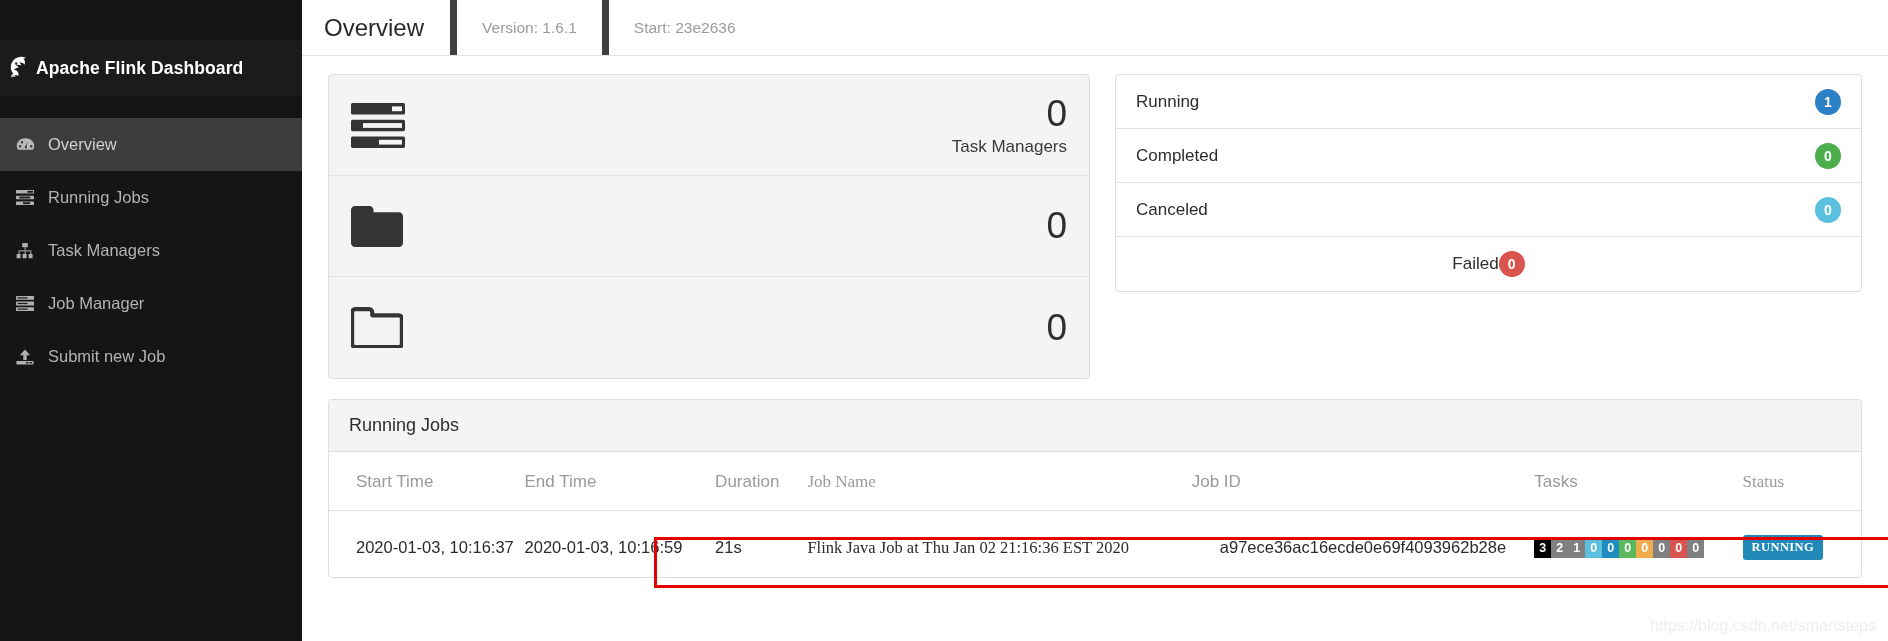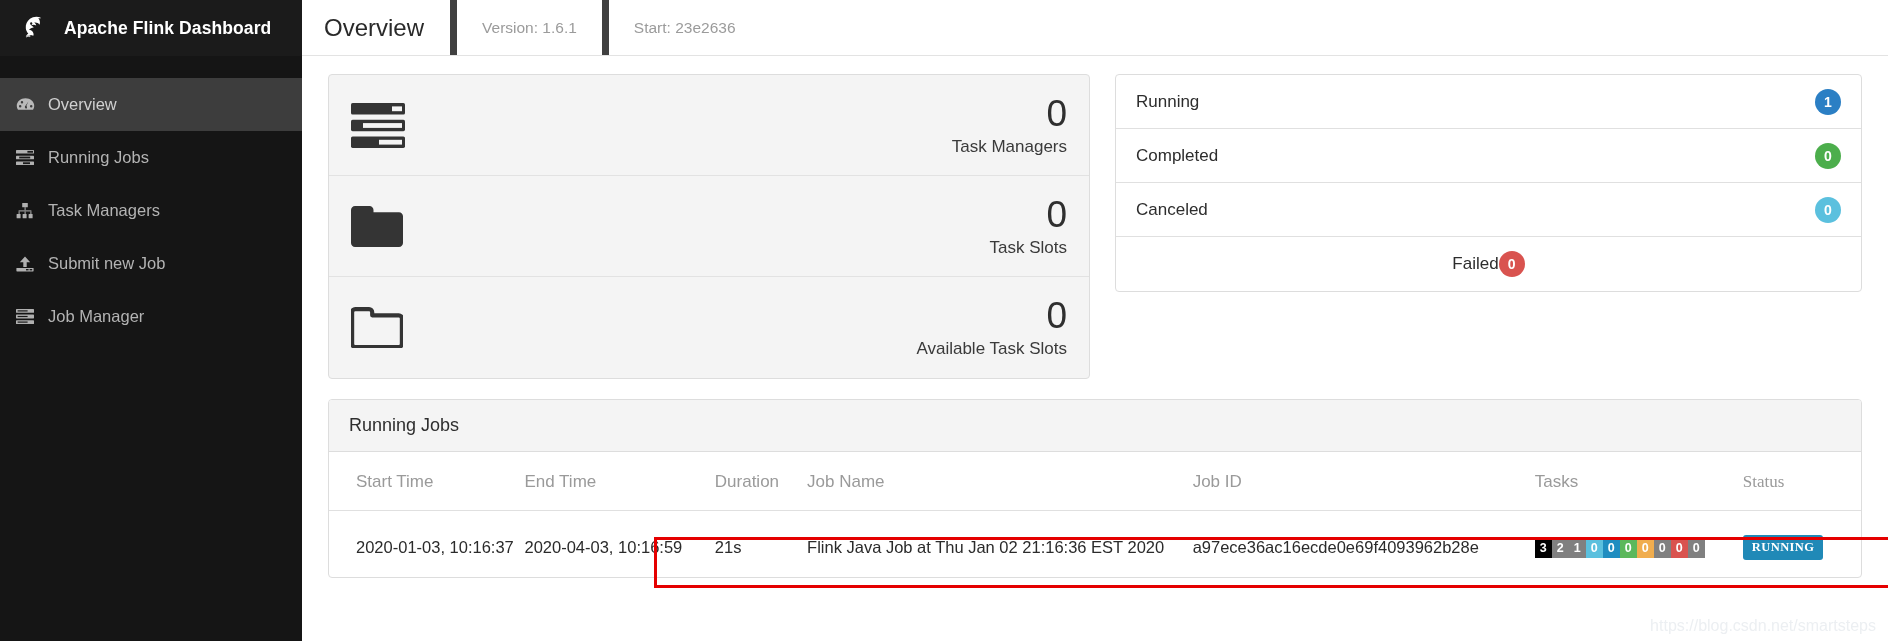--- a/index.html
+++ b/index.html
@@ -15,22 +15,22 @@
   
   #sidebar {
     width: 302px; min-width: 302px; height: 641px;
     background: #151515;
     position: relative;
   }
   .sb-header {
     height: 56px;
     background: #1b1b1b;
     display: flex; align-items: center;
-    padding-left: 17px;
-    gap: 13px;
+    padding-left: 2px;
+    margin-top: 40px;
   }
   .sb-logo {
     width: 34px; height: 34px;
     display: flex; align-items: center; justify-content: center;
   }
   .sb-title {
     color: #ffffff;
     font-size: 17.5px;
     font-weight: bold;
     letter-spacing: .1px;
@@ -153,22 +153,22 @@
   .tbl td {
     font-size: 16.5px;
     color: #2b2b2b;
     padding: 24px 0 17px 0;
     white-space: nowrap;
   }
   .tbl thead tr { border-bottom: 1px solid #e0e0e0; }
   .c-start { width: 196px; padding-left: 27px !important; }
   .c-end   { width: 192px; }
   .c-dur   { width: 56px; }
-  .c-name  { width: 415px; padding-left: 28px !important; }
-  .c-id    { width: 345px; }
+  .c-name  { width: 415px; padding-left: 28px !important; font-family: Liberation Serif, serif; }
+  .c-id    { width: 345px; text-align: center; }
   .c-tasks { width: 210px; }
   .c-status{ width: 120px; font-family: Liberation Serif, serif; }
 
   .task-bar { display: inline-flex; }
   .task-cell {
     min-width: 17px; height: 19px;
     display: flex; align-items: center; justify-content: center;
     color: #ffffff;
     font-size: 12.5px;
     font-weight: bold;
@@ -264,44 +264,44 @@
             <rect x="0.6" y="11" width="4" height="4.2" rx="0.5"></rect>
             <rect x="6.6" y="11" width="4" height="4.2" rx="0.5"></rect>
             <rect x="12.6" y="11" width="4" height="4.2" rx="0.5"></rect>
           </svg>
         </span>
         <span class="sb-label">Task Managers</span>
       </div>
 
       <div class="sb-item">
         <span class="ico">
-          <svg width="18" height="16" viewBox="0 0 18 16" fill="#b0b0b0">
-            <path d="M9 0.4L14.2 6.3H10.7V11H7.3V6.3H3.8z"></path>
-            <rect x="0.4" y="12" width="17.2" height="3.4" rx="0.6"></rect>
-            <rect x="10" y="13" width="2.6" height="1.4" fill="#1a1a1a"></rect>
-            <rect x="13.6" y="13" width="2.6" height="1.4" fill="#1a1a1a"></rect>
-          </svg>
-        </span>
-        <span class="sb-label">Submit new Job</span>
-      </div>
-
-      <div class="sb-item">
-        <span class="ico">
           <svg width="18" height="15" viewBox="0 0 18 15" fill="#b0b0b0">
             <rect x="0" y="0" width="18" height="3.8" rx="0.6"></rect>
             <rect x="1.6" y="1.3" width="10" height="1.2" fill="#1a1a1a"></rect>
             <rect x="0" y="5.6" width="18" height="3.8" rx="0.6"></rect>
             <rect x="1.6" y="6.9" width="10" height="1.2" fill="#1a1a1a"></rect>
             <rect x="0" y="11.2" width="18" height="3.8" rx="0.6"></rect>
             <rect x="1.6" y="12.5" width="10" height="1.2" fill="#1a1a1a"></rect>
           </svg>
         </span>
         <span class="sb-label">Job Manager</span>
       </div>
 
+      <div class="sb-item">
+        <span class="ico">
+          <svg width="18" height="16" viewBox="0 0 18 16" fill="#b0b0b0">
+            <path d="M9 0.4L14.2 6.3H10.7V11H7.3V6.3H3.8z"></path>
+            <rect x="0.4" y="12" width="17.2" height="3.4" rx="0.6"></rect>
+            <rect x="10" y="13" width="2.6" height="1.4" fill="#1a1a1a"></rect>
+            <rect x="13.6" y="13" width="2.6" height="1.4" fill="#1a1a1a"></rect>
+          </svg>
+        </span>
+        <span class="sb-label">Submit new Job</span>
+      </div>
+
     </nav>
   </div>
 
   <div id="main">
 
     <div class="topbar">
       <div class="page-title">Overview</div>
       <div class="meta">Version: 1.6.1</div>
       <div class="meta">Start: 23e2636</div>
     </div>
@@ -330,33 +330,31 @@
           </div>
 
           <div class="stat-row">
             <div class="stat-icon">
               <svg width="52" height="41" viewBox="0 0 52 41" fill="#343434">
                 <path d="M4 0h14.5c2.2 0 4 1.8 4 4v2.2H48c2.2 0 4 1.8 4 4V37c0 2.2-1.8 4-4 4H4c-2.2 0-4-1.8-4-4V4c0-2.2 1.8-4 4-4z"></path>
               </svg>
             </div>
             <div class="stat-txt">
               <div class="stat-num">0</div>
-              <div class="stat-lbl">Task Slots</div>
             </div>
           </div>
 
           <div class="stat-row">
             <div class="stat-icon">
               <svg width="52" height="41" viewBox="0 0 52 41" fill="none" stroke="#343434" stroke-width="4.2">
                 <path d="M4.2 2.1h13.9c1.7 0 3.1 1.4 3.1 3.1v3.1H47.8c1.7 0 3.1 1.4 3.1 3.1v25.5c0 1.7-1.4 3.1-3.1 3.1H4.2c-1.7 0-3.1-1.4-3.1-3.1V5.2c0-1.7 1.4-3.1 3.1-3.1z" stroke-linejoin="round"></path>
               </svg>
             </div>
             <div class="stat-txt">
               <div class="stat-num">0</div>
-              <div class="stat-lbl">Available Task Slots</div>
             </div>
           </div>
 
         </div>
 
         <div class="panel jobs-panel">
 
           <div class="jobs-row">
             <span>Running</span>
             <span class="badge" style="background:#2b7fc4">1</span>
@@ -388,21 +386,21 @@
               <th class="c-dur">Duration</th>
               <th class="c-name">Job Name</th>
               <th class="c-id">Job ID</th>
               <th class="c-tasks">Tasks</th>
               <th class="c-status">Status</th>
             </tr>
           </thead>
           <tbody>
             <tr>
               <td class="c-start">2020-01-03, 10:16:37</td>
-              <td class="c-end">2020-04-03, 10:16:59</td>
+              <td class="c-end">2020-01-03, 10:16:59</td>
               <td class="c-dur">21s</td>
               <td class="c-name">Flink Java Job at Thu Jan 02 21:16:36 EST 2020</td>
               <td class="c-id">a97ece36ac16ecde0e69f4093962b28e</td>
               <td class="c-tasks">
                 <span class="task-bar" id="task-bar">
                     <span class="task-cell" style="background: rgb(0, 0, 0);">3</span>
                     <span class="task-cell" style="background: rgb(128, 128, 128);">2</span>
                     <span class="task-cell" style="background: rgb(128, 128, 128);">1</span>
                     <span class="task-cell" style="background: rgb(91, 192, 222);">0</span>
                     <span class="task-cell" style="background: rgb(31, 141, 192);">0</span>

